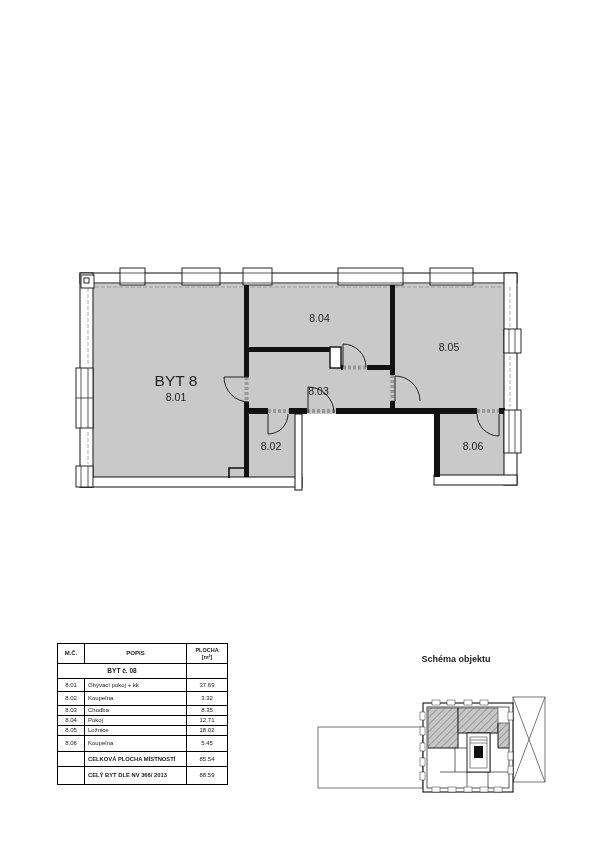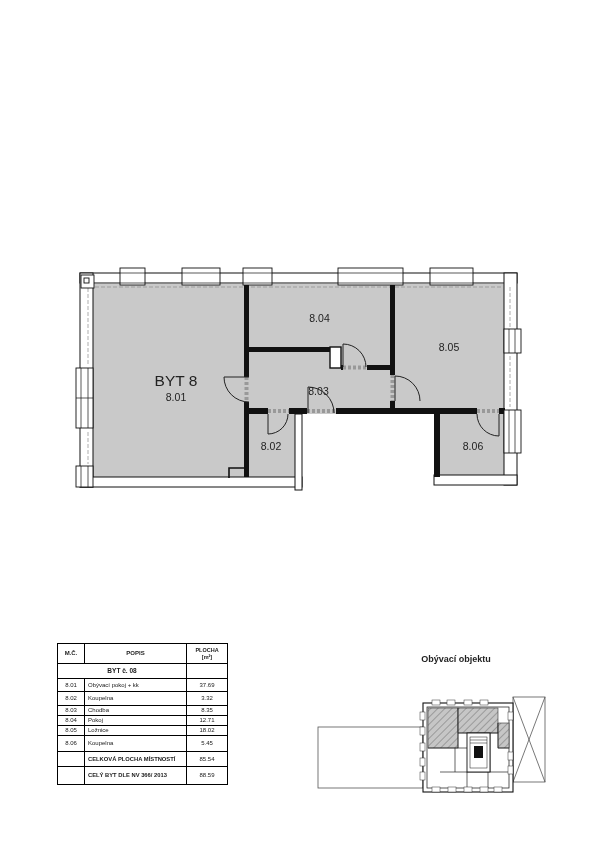--- a/index.html
+++ b/index.html
@@ -217,21 +217,21 @@
     <div class="c2 b tot-label">CELKOVÁ PLOCHA MÍSTNOSTÍ</div>
     <div class="c3">85.54</div>
   </div>
   <div class="trow h17">
     <div class="c1"></div>
     <div class="c2 b tot-label">CELÝ BYT  DLE NV 366/ 2013</div>
     <div class="c3">88.59</div>
   </div>
 </div>
 
-<div class="schema-title">Obývací objektu</div>
+<div class="schema-title">Schéma objektu</div>
 
 <svg id="schema-svg" viewBox="305 688 245 117">
   <defs>
     <pattern id="hatch" width="5" height="5" patternUnits="userSpaceOnUse" patternTransform="rotate(45)">
       <rect width="5" height="5" fill="#c6c6c6"></rect>
       <line x1="0" y1="0" x2="0" y2="5" stroke="#6f6f6f" stroke-width="1"></line>
     </pattern>
   </defs>
 
   <rect x="318" y="727" width="105" height="61" fill="none" stroke="#555" stroke-width="0.8"></rect>

